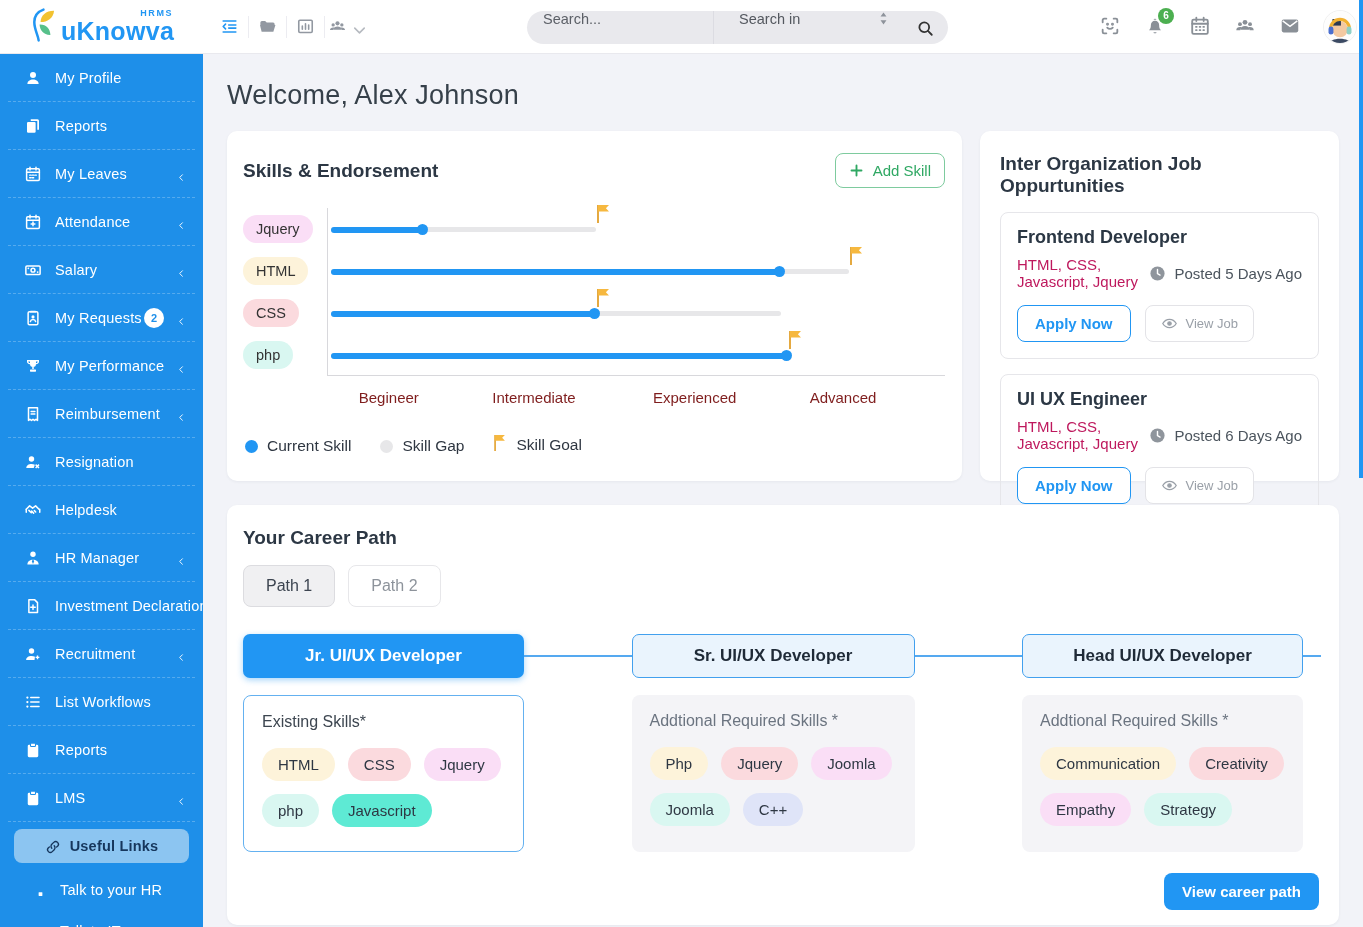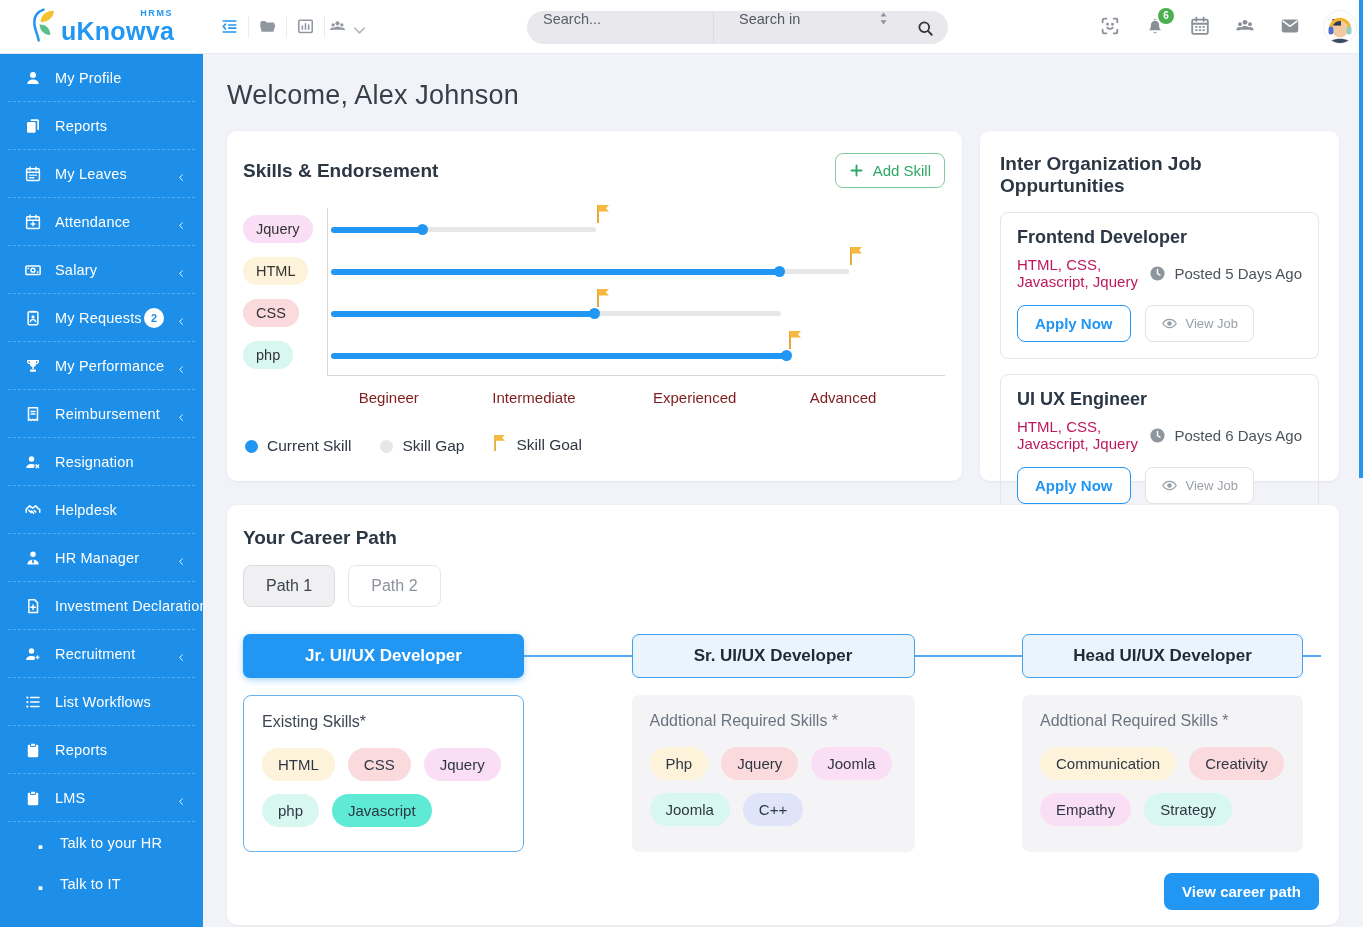--- a/index.html
+++ b/index.html
@@ -423,20 +423,29 @@
       <span class="side-icon">
         <svg viewBox="0 0 24 24" fill="currentColor">
           <rect x="5" y="5" width="14" height="16.5" rx="1.8"></rect>
           <rect x="8.7" y="2.8" width="6.6" height="4.4" rx="1" stroke="#1e8fe9" stroke-width="1.4"></rect>
         </svg>
       </span>
       <span class="side-label">LMS</span>
       <span class="side-chev"><svg viewBox="0 0 24 24" fill="none" stroke="currentColor" stroke-width="2" stroke-linecap="round" stroke-linejoin="round">
           <path d="M14 6l-6 6 6 6"></path>
         </svg></span>
+    </div>
+    <div class="side-item active-pill">
+      <span class="side-icon">
+        <svg viewBox="0 0 24 24" fill="none" stroke="currentColor" stroke-width="2" stroke-linecap="round" stroke-linejoin="round">
+          <path d="M10.2 13.8a4.1 4.1 0 0 1 0-5.8l2.9-2.9a4.1 4.1 0 0 1 5.8 5.8L17.4 12"></path>
+          <path d="M13.8 10.2a4.1 4.1 0 0 1 0 5.8l-2.9 2.9a4.1 4.1 0 0 1-5.8-5.8L6.6 12"></path>
+        </svg>
+      </span>
+      <span class="side-label">Useful Links</span>
     </div>
     <div class="side-item sub">
       <span class="side-icon">
         <svg viewBox="0 0 24 24" fill="currentColor">
           <rect x="7" y="7" width="10" height="10" rx="1"></rect>
         </svg>
       </span>
       <span class="side-label">Talk to your HR</span>
     </div>
     <div class="side-item sub">

